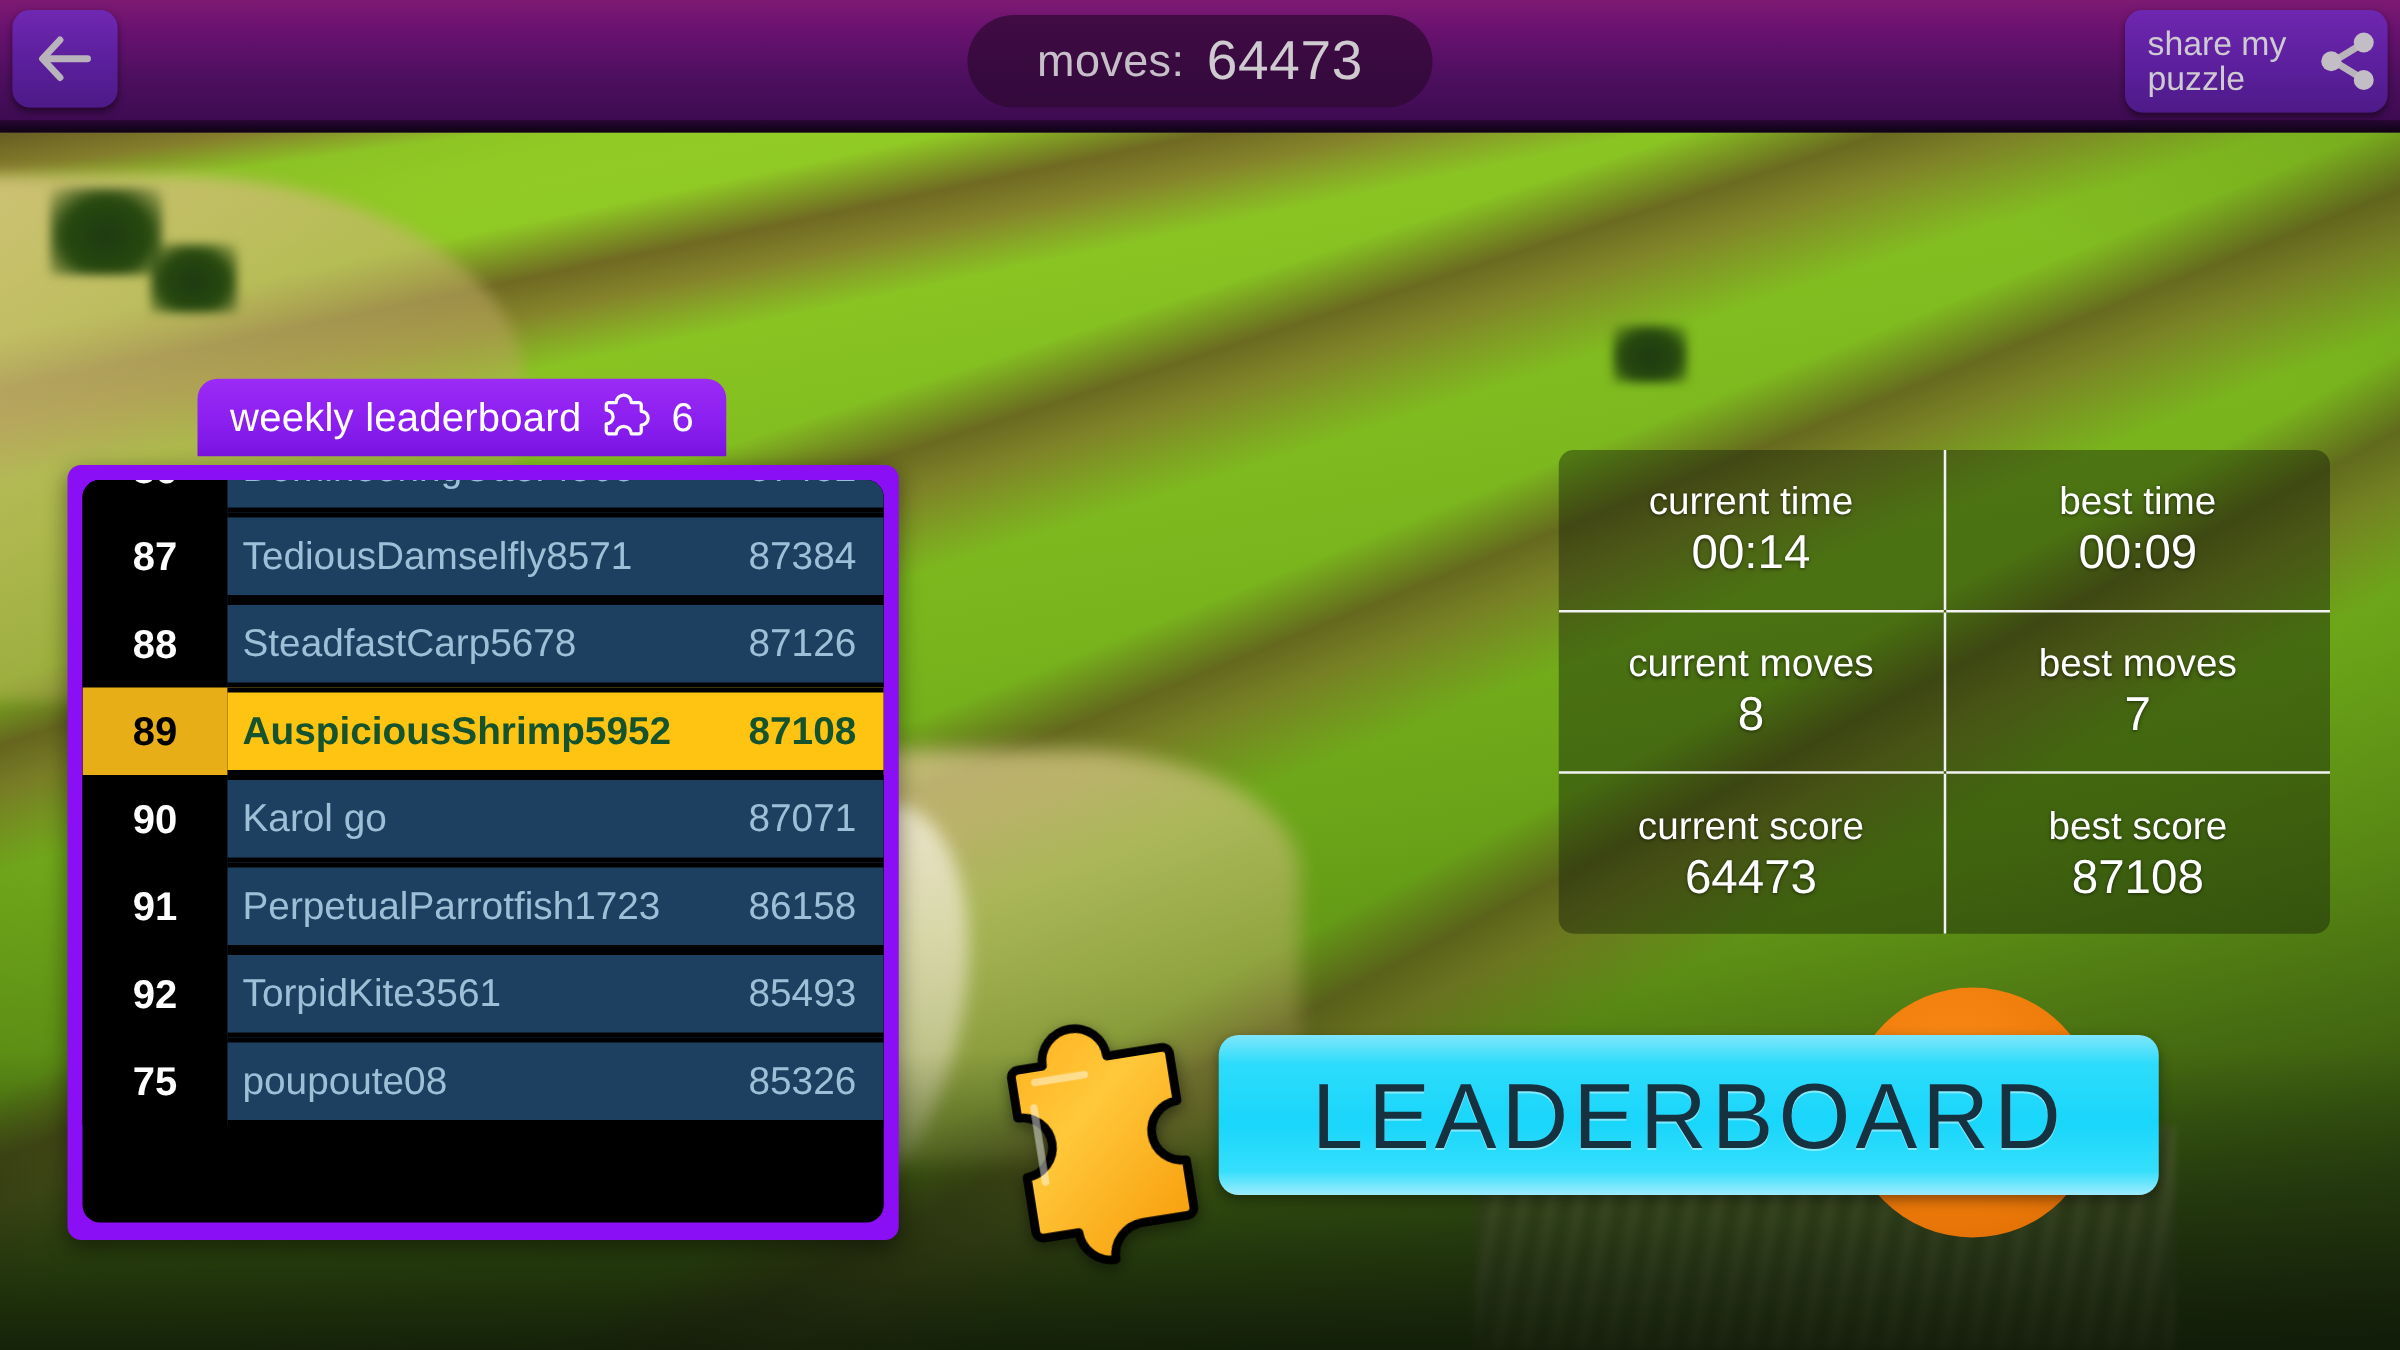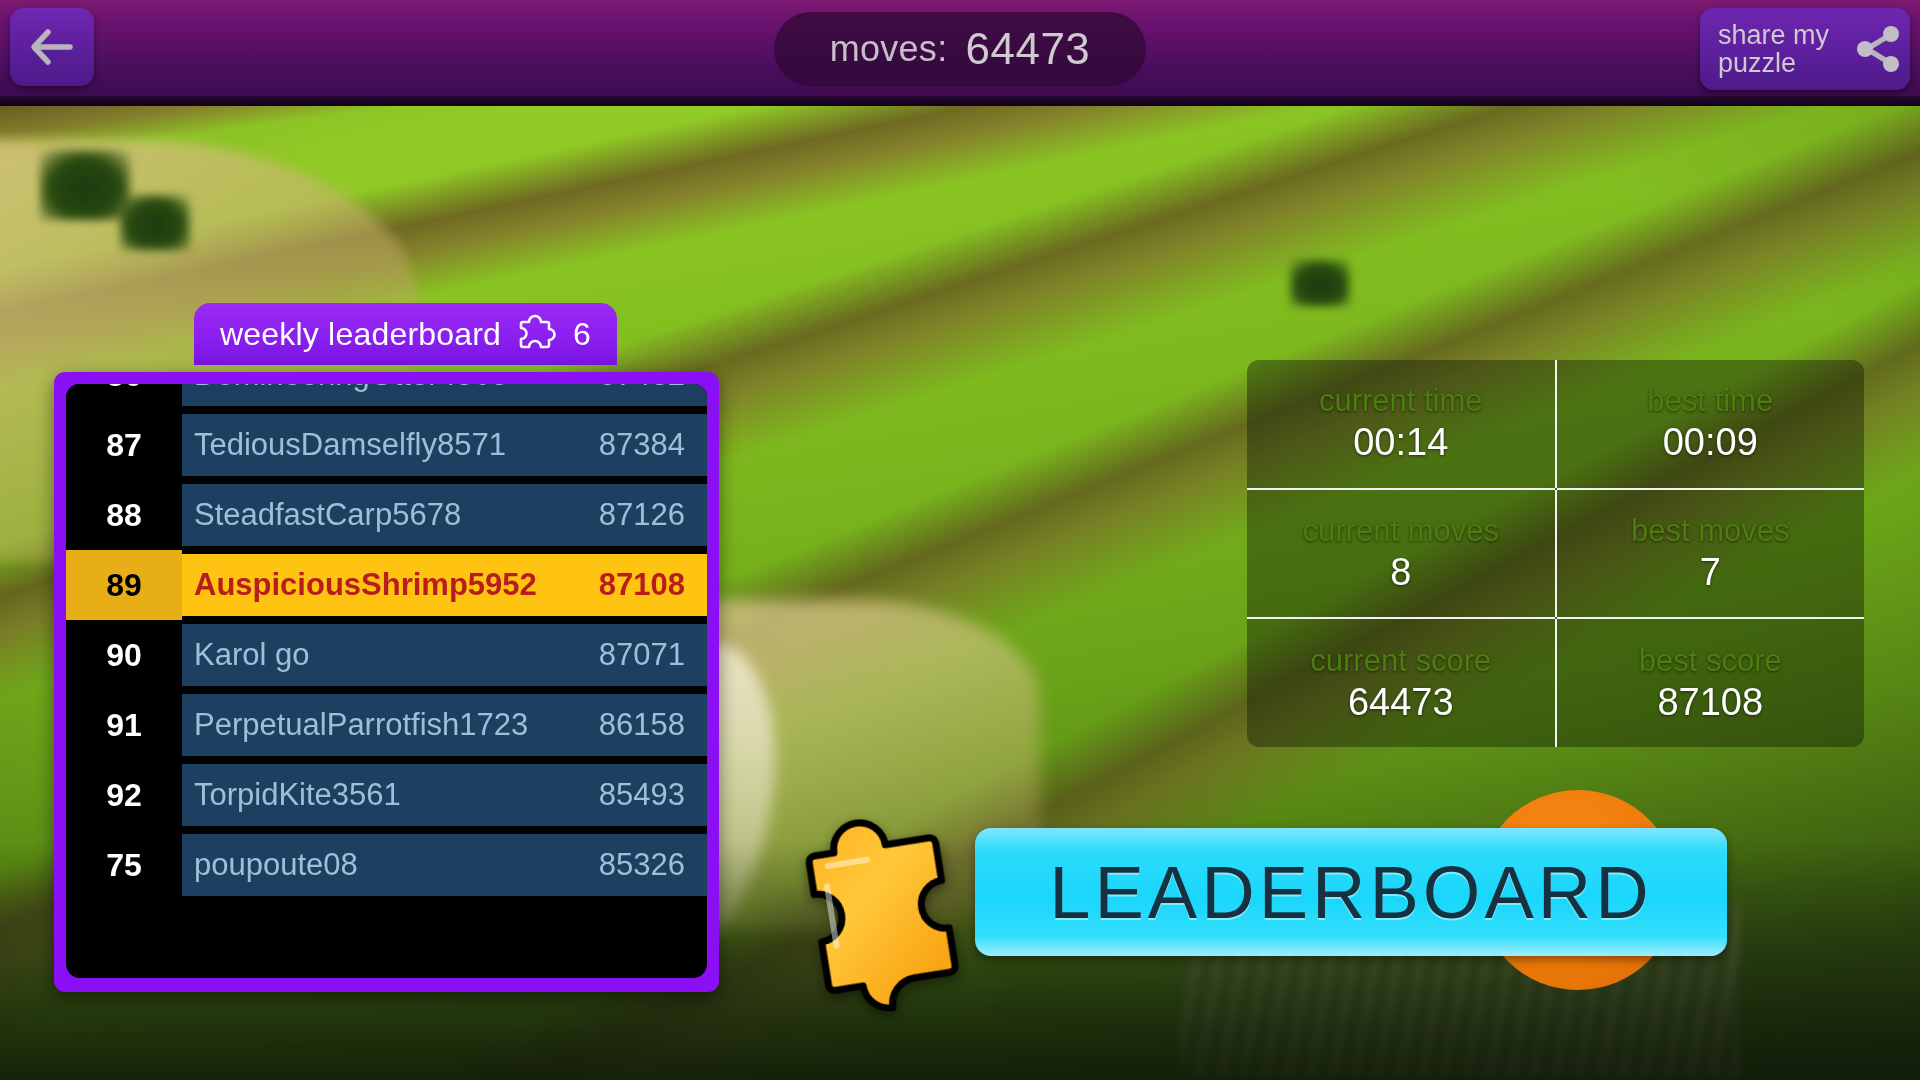--- a/index.html
+++ b/index.html
@@ -168,21 +168,20 @@
   .lb-tab {
     position: absolute;
     left: 158px; top: 303px;
     height: 62px;
     padding: 0 26px 0 26px;
     border-radius: 16px 16px 0 0;
     background: linear-gradient(180deg, #9b2bf5 0%, #8b1ff0 55%, #7a14e2 100%);
     display: flex; align-items: center; gap: 14px;
     z-index: 25;
     cursor: pointer;
-    margin-left: 36px;
   }
   .lb-tab-label {
     color: #ffffff;
     font-size: 32px;
     font-weight: 400;
     letter-spacing: .2px;
   }
   .lb-tab-count {
     color: #ffffff;
     font-size: 32px;
@@ -244,21 +243,21 @@
     overflow: hidden;
   }
   .lb-score {
     color: #9dc0d8;
     font-size: 31px;
     font-weight: 400;
   }
   .lb-row.me .lb-rank { background: #e8ae17; color: #000000; }
   .lb-row.me .lb-body { background: #ffc412; }
   .lb-row.me .lb-name,
-  .lb-row.me .lb-score { color: #b91c1c; font-weight: 700; }
+  .lb-row.me .lb-score { color: #14532d; font-weight: 700; }
 
   
   .stats {
     position: absolute;
     left: 1247px; top: 360px;
     width: 617px; height: 387px;
     background: rgba(12,22,6,0.40);
     border-radius: 12px;
     display: grid;
     grid-template-columns: 1fr 2px 1fr;
@@ -266,21 +265,21 @@
     z-index: 20;
     overflow: hidden;
   }
   .stat-cell {
     display: flex; flex-direction: column;
     align-items: center; justify-content: center;
     gap: 2px;
     padding: 4px 8px;
   }
   .stat-label {
-    color: #4d7c0f;
+    color: #ffffff;
     font-size: 31px;
     font-weight: 400;
     text-shadow: 0 1px 3px rgba(0,0,0,0.55);
     white-space: nowrap;
   }
   .stat-value {
     color: #ffffff;
     font-size: 38px;
     font-weight: 400;
     text-shadow: 0 1px 3px rgba(0,0,0,0.55);

